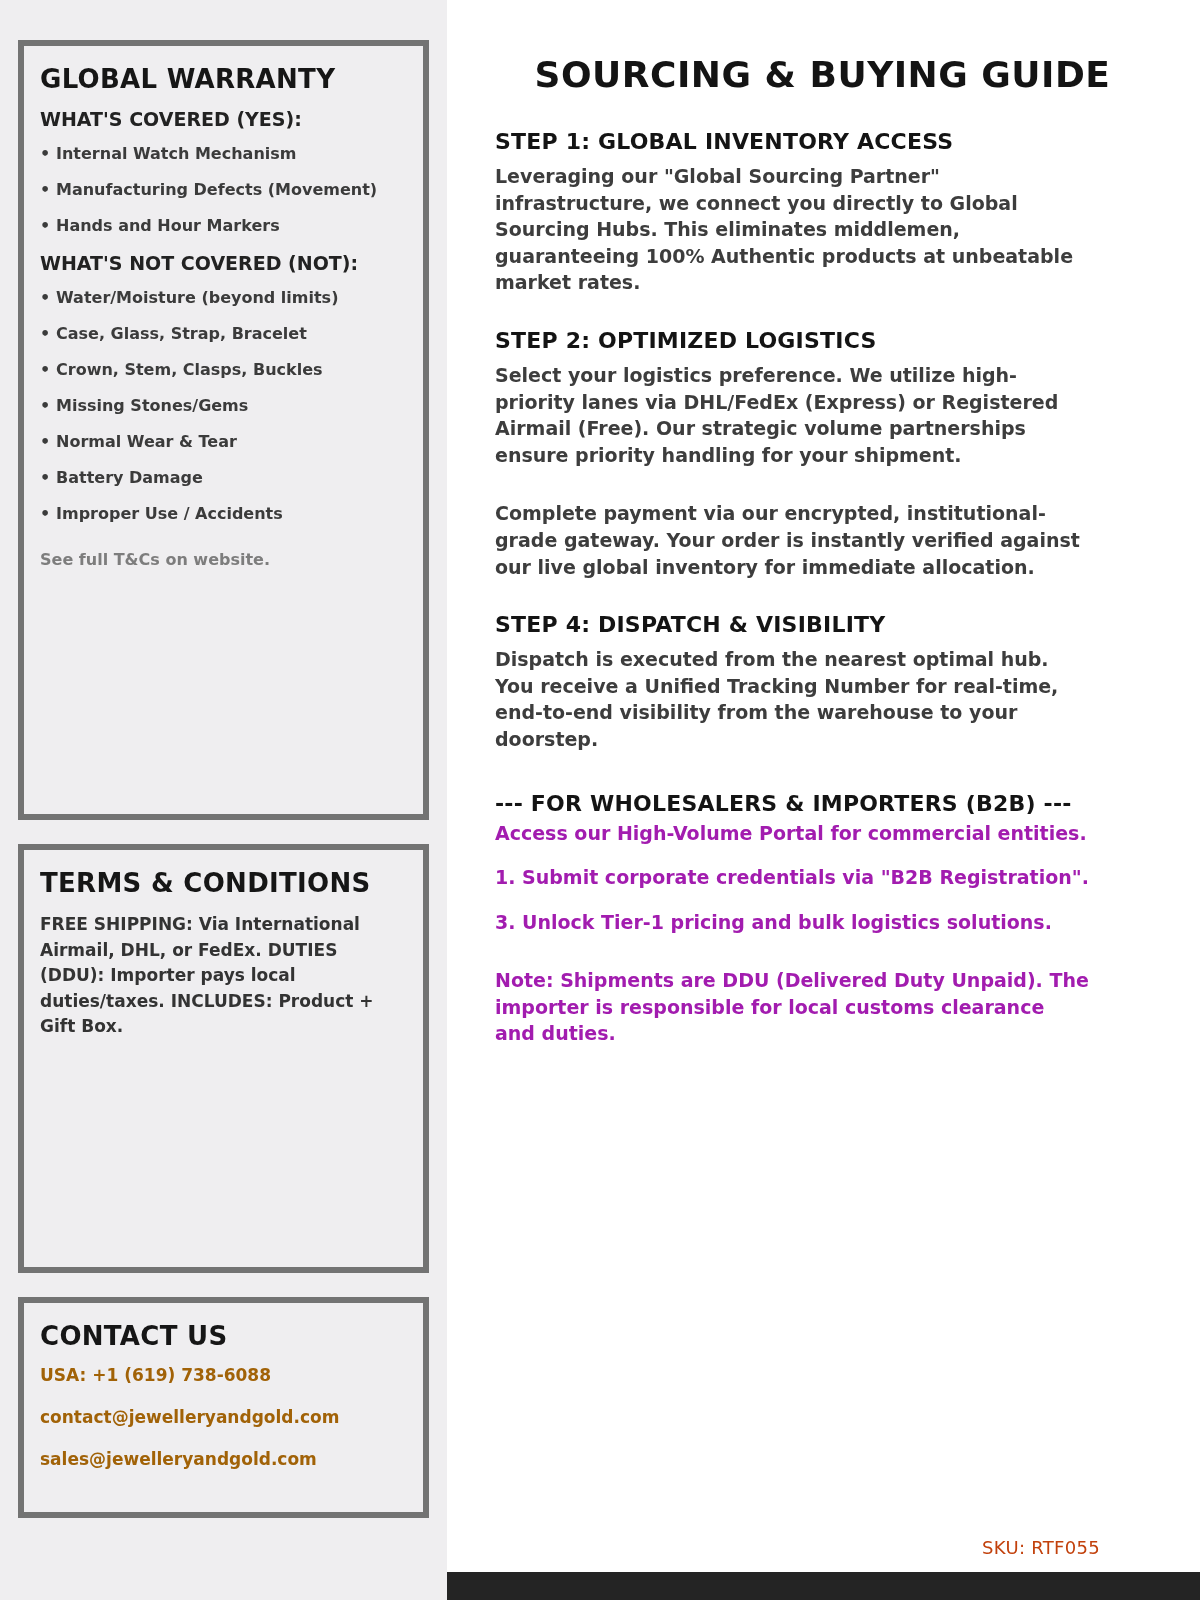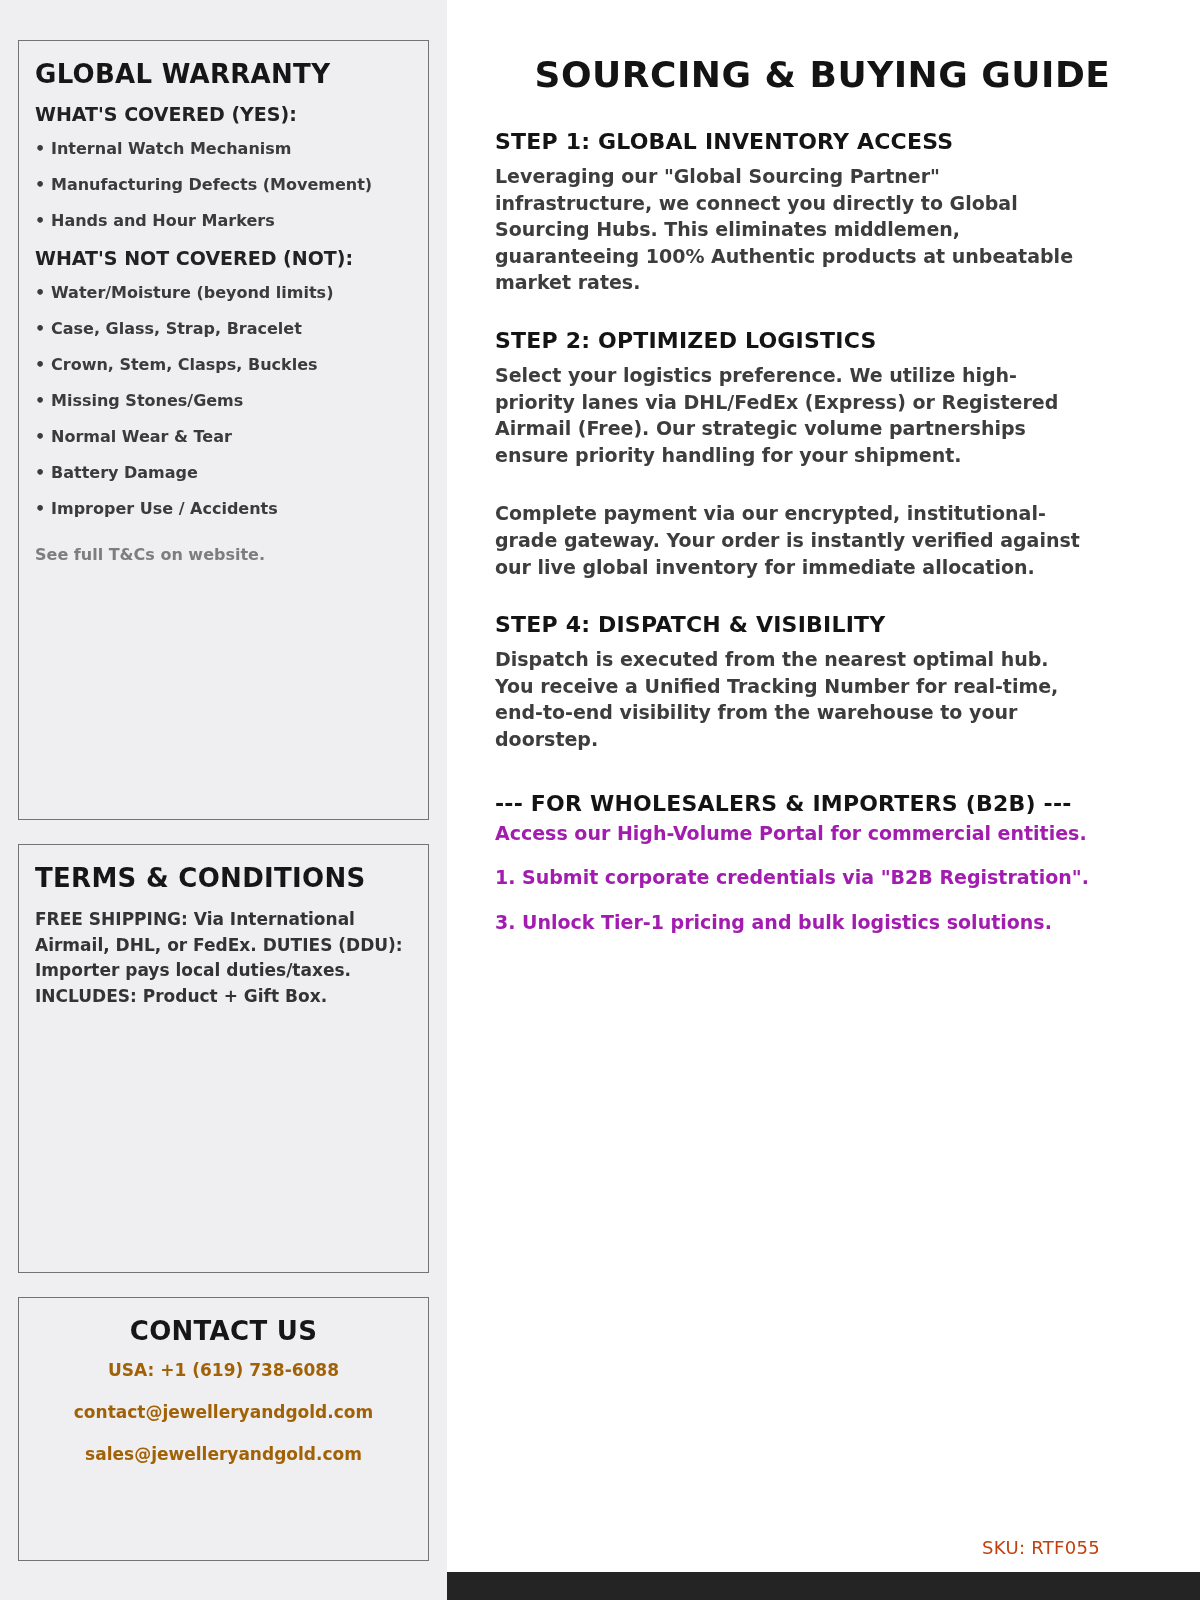--- a/index.html
+++ b/index.html
@@ -18,28 +18,28 @@
 
   
   .sidebar {
     position: absolute;
     left: 0; top: 0; bottom: 0;
     width: 447px;
     background: #efeef0;
     padding: 40px 18px 0 18px;
   }
   .panel {
-    border: 1px solid #737373;
+    border: 6px solid #737373;
     padding: 18px 16px;
     margin-bottom: 24px;
     overflow: hidden;
   }
   .panel-warranty { height: 780px; }
   .panel-terms    { height: 429px; }
-  .panel-contact  { height: 264px; text-align: center; }
+  .panel-contact  { height: 221px; }
 
   .panel-title {
     margin: 0 0 14px 0;
     font-size: 26px;
     font-weight: bold;
     color: #161616;
     letter-spacing: 0.3px;
   }
   .sub-heading {
     margin: 16px 0 14px 0;
@@ -208,19 +208,20 @@
     <section class="step">
       <h2 class="step-heading">STEP 4: DISPATCH &amp; VISIBILITY</h2>
       <p class="step-body">Dispatch is executed from the nearest optimal hub. You receive a Unified Tracking Number for real-time, end-to-end visibility from the warehouse to your doorstep.</p>
     </section>
 
     <section class="b2b">
       <h2 class="step-heading b2b-heading">--- FOR WHOLESALERS &amp; IMPORTERS (B2B) ---</h2>
       <p class="b2b-para">Access our High-Volume Portal for commercial entities.</p>
       <p class="b2b-para">1. Submit corporate credentials via "B2B Registration".</p>
       <p class="b2b-para">3. Unlock Tier-1 pricing and bulk logistics solutions.</p>
+      <p class="b2b-para note">Note: Shipments are DDU (Delivered Duty Unpaid). The importer is responsible for local customs clearance and duties.</p>
     </section>
 
     <div class="sku">SKU: RTF055</div>
     <div class="footer-bar"></div>
   </main>
 
 </div>
 
 </body></html>

